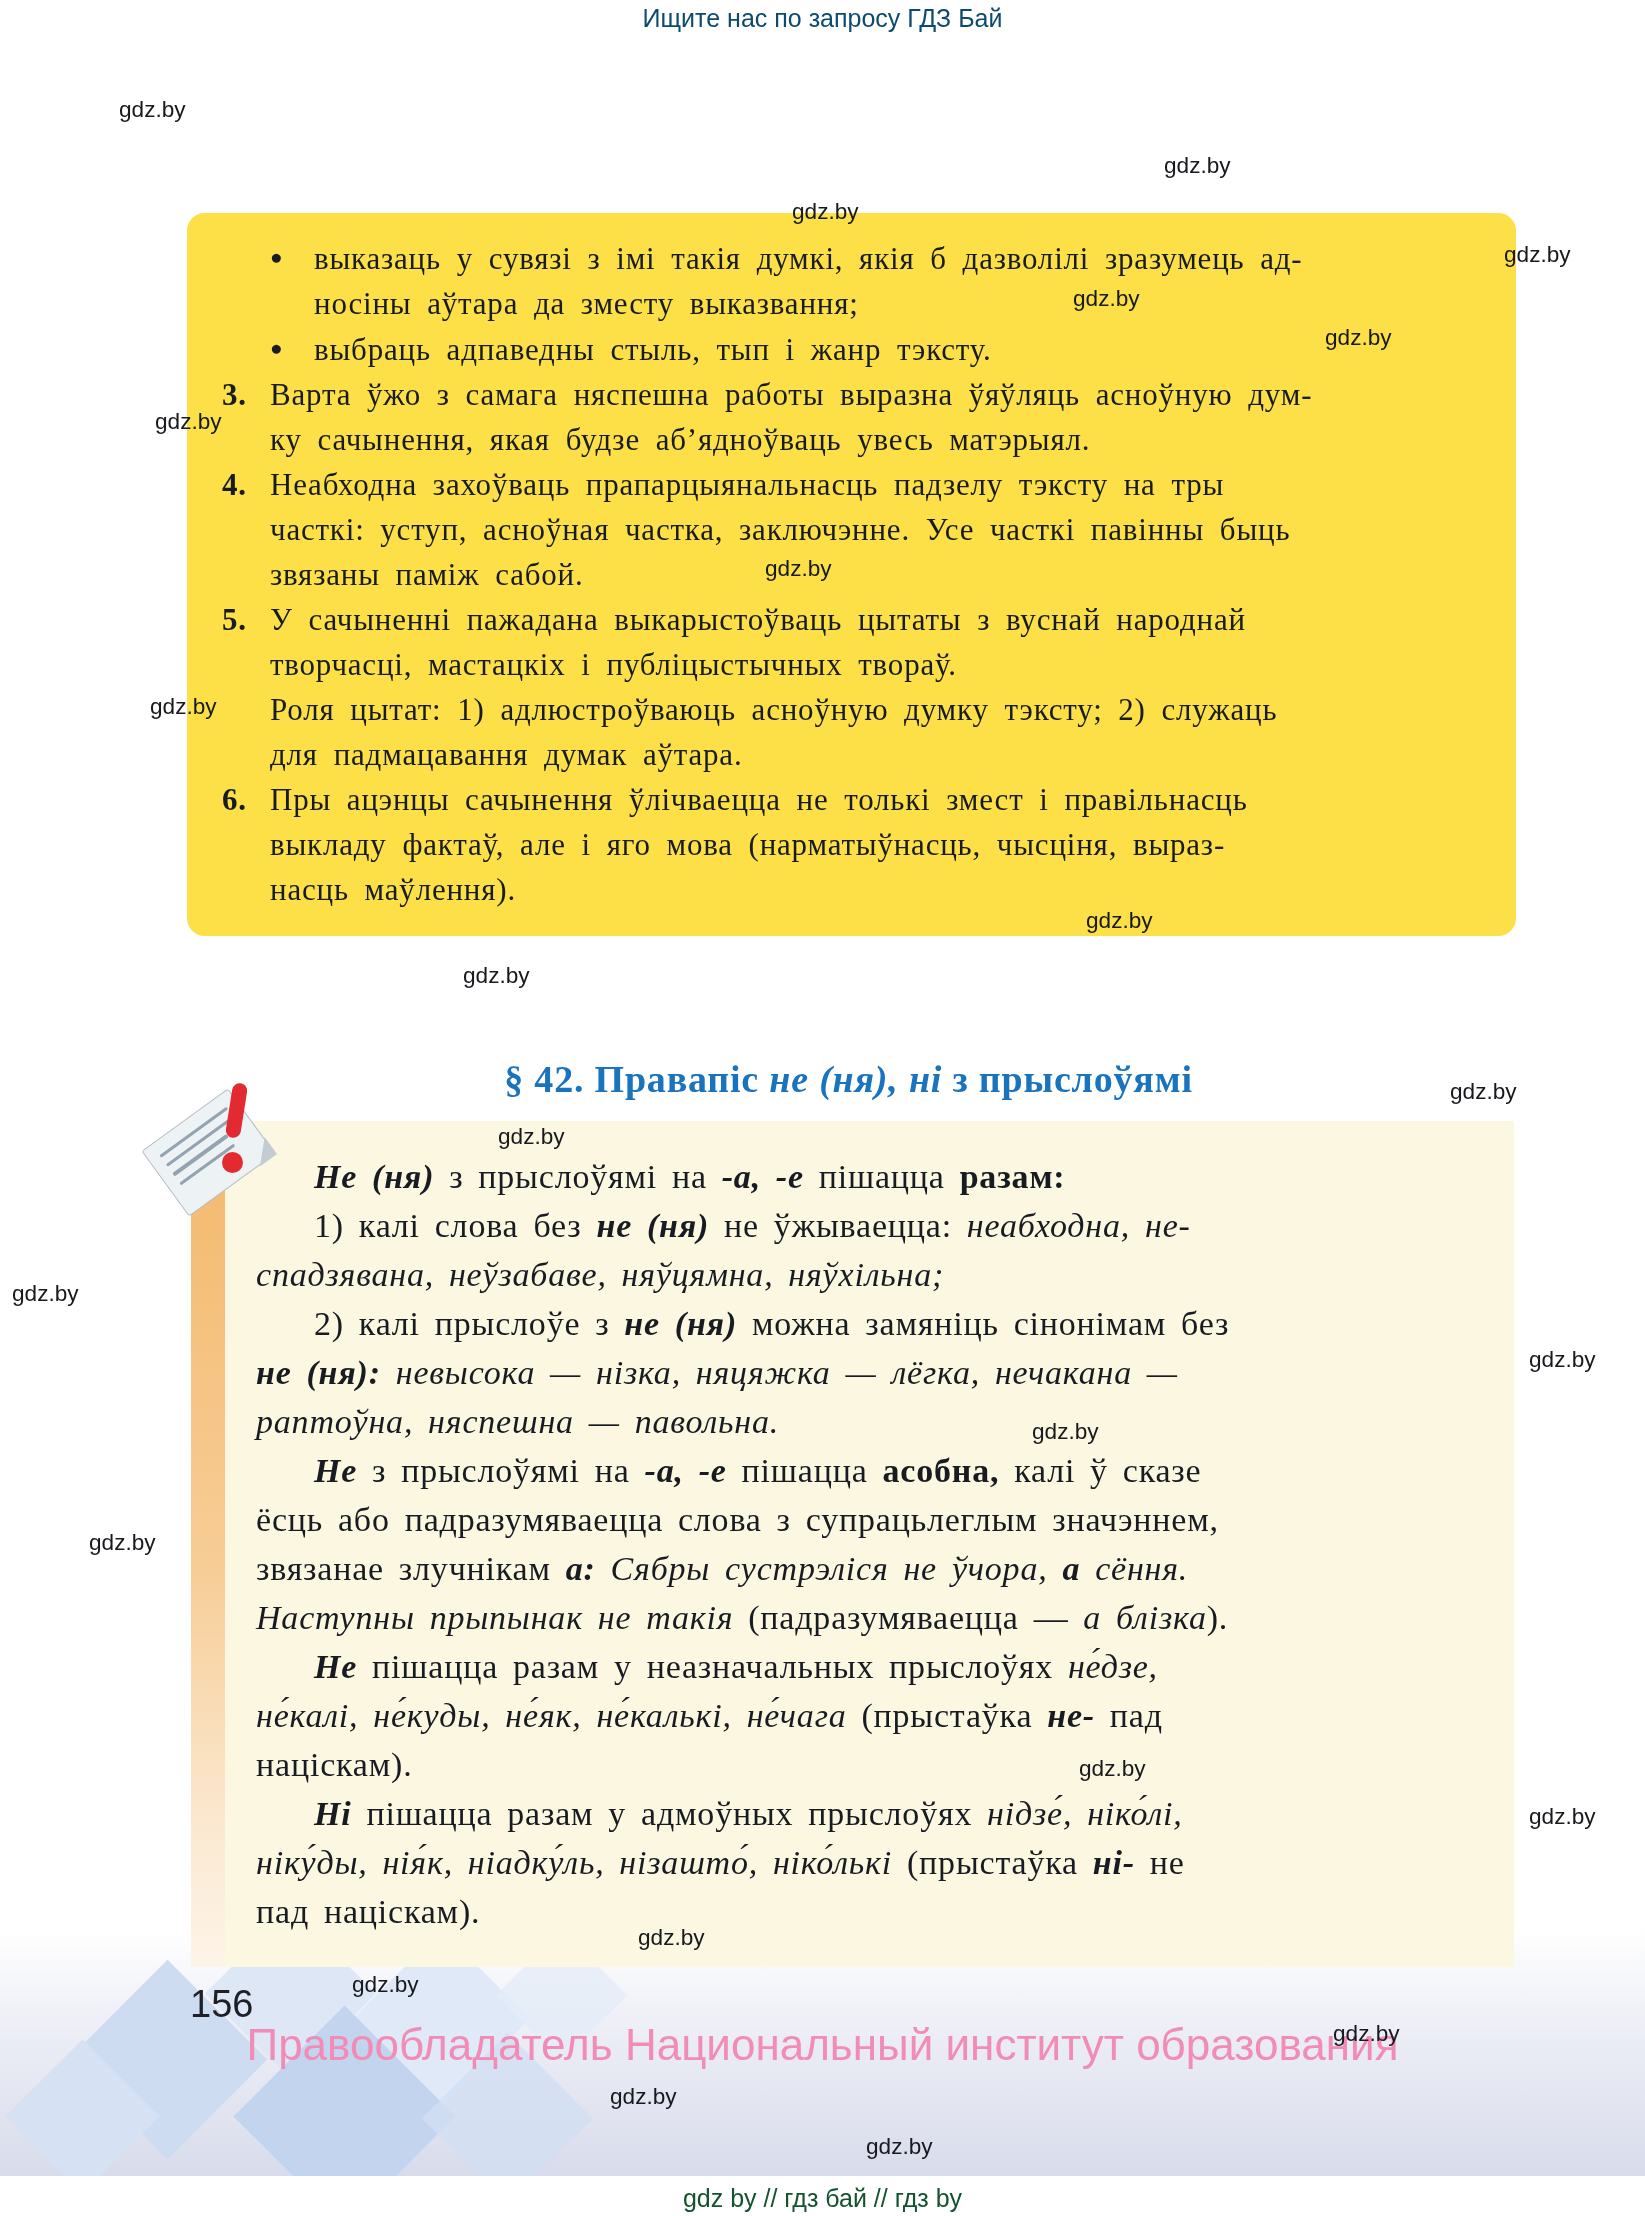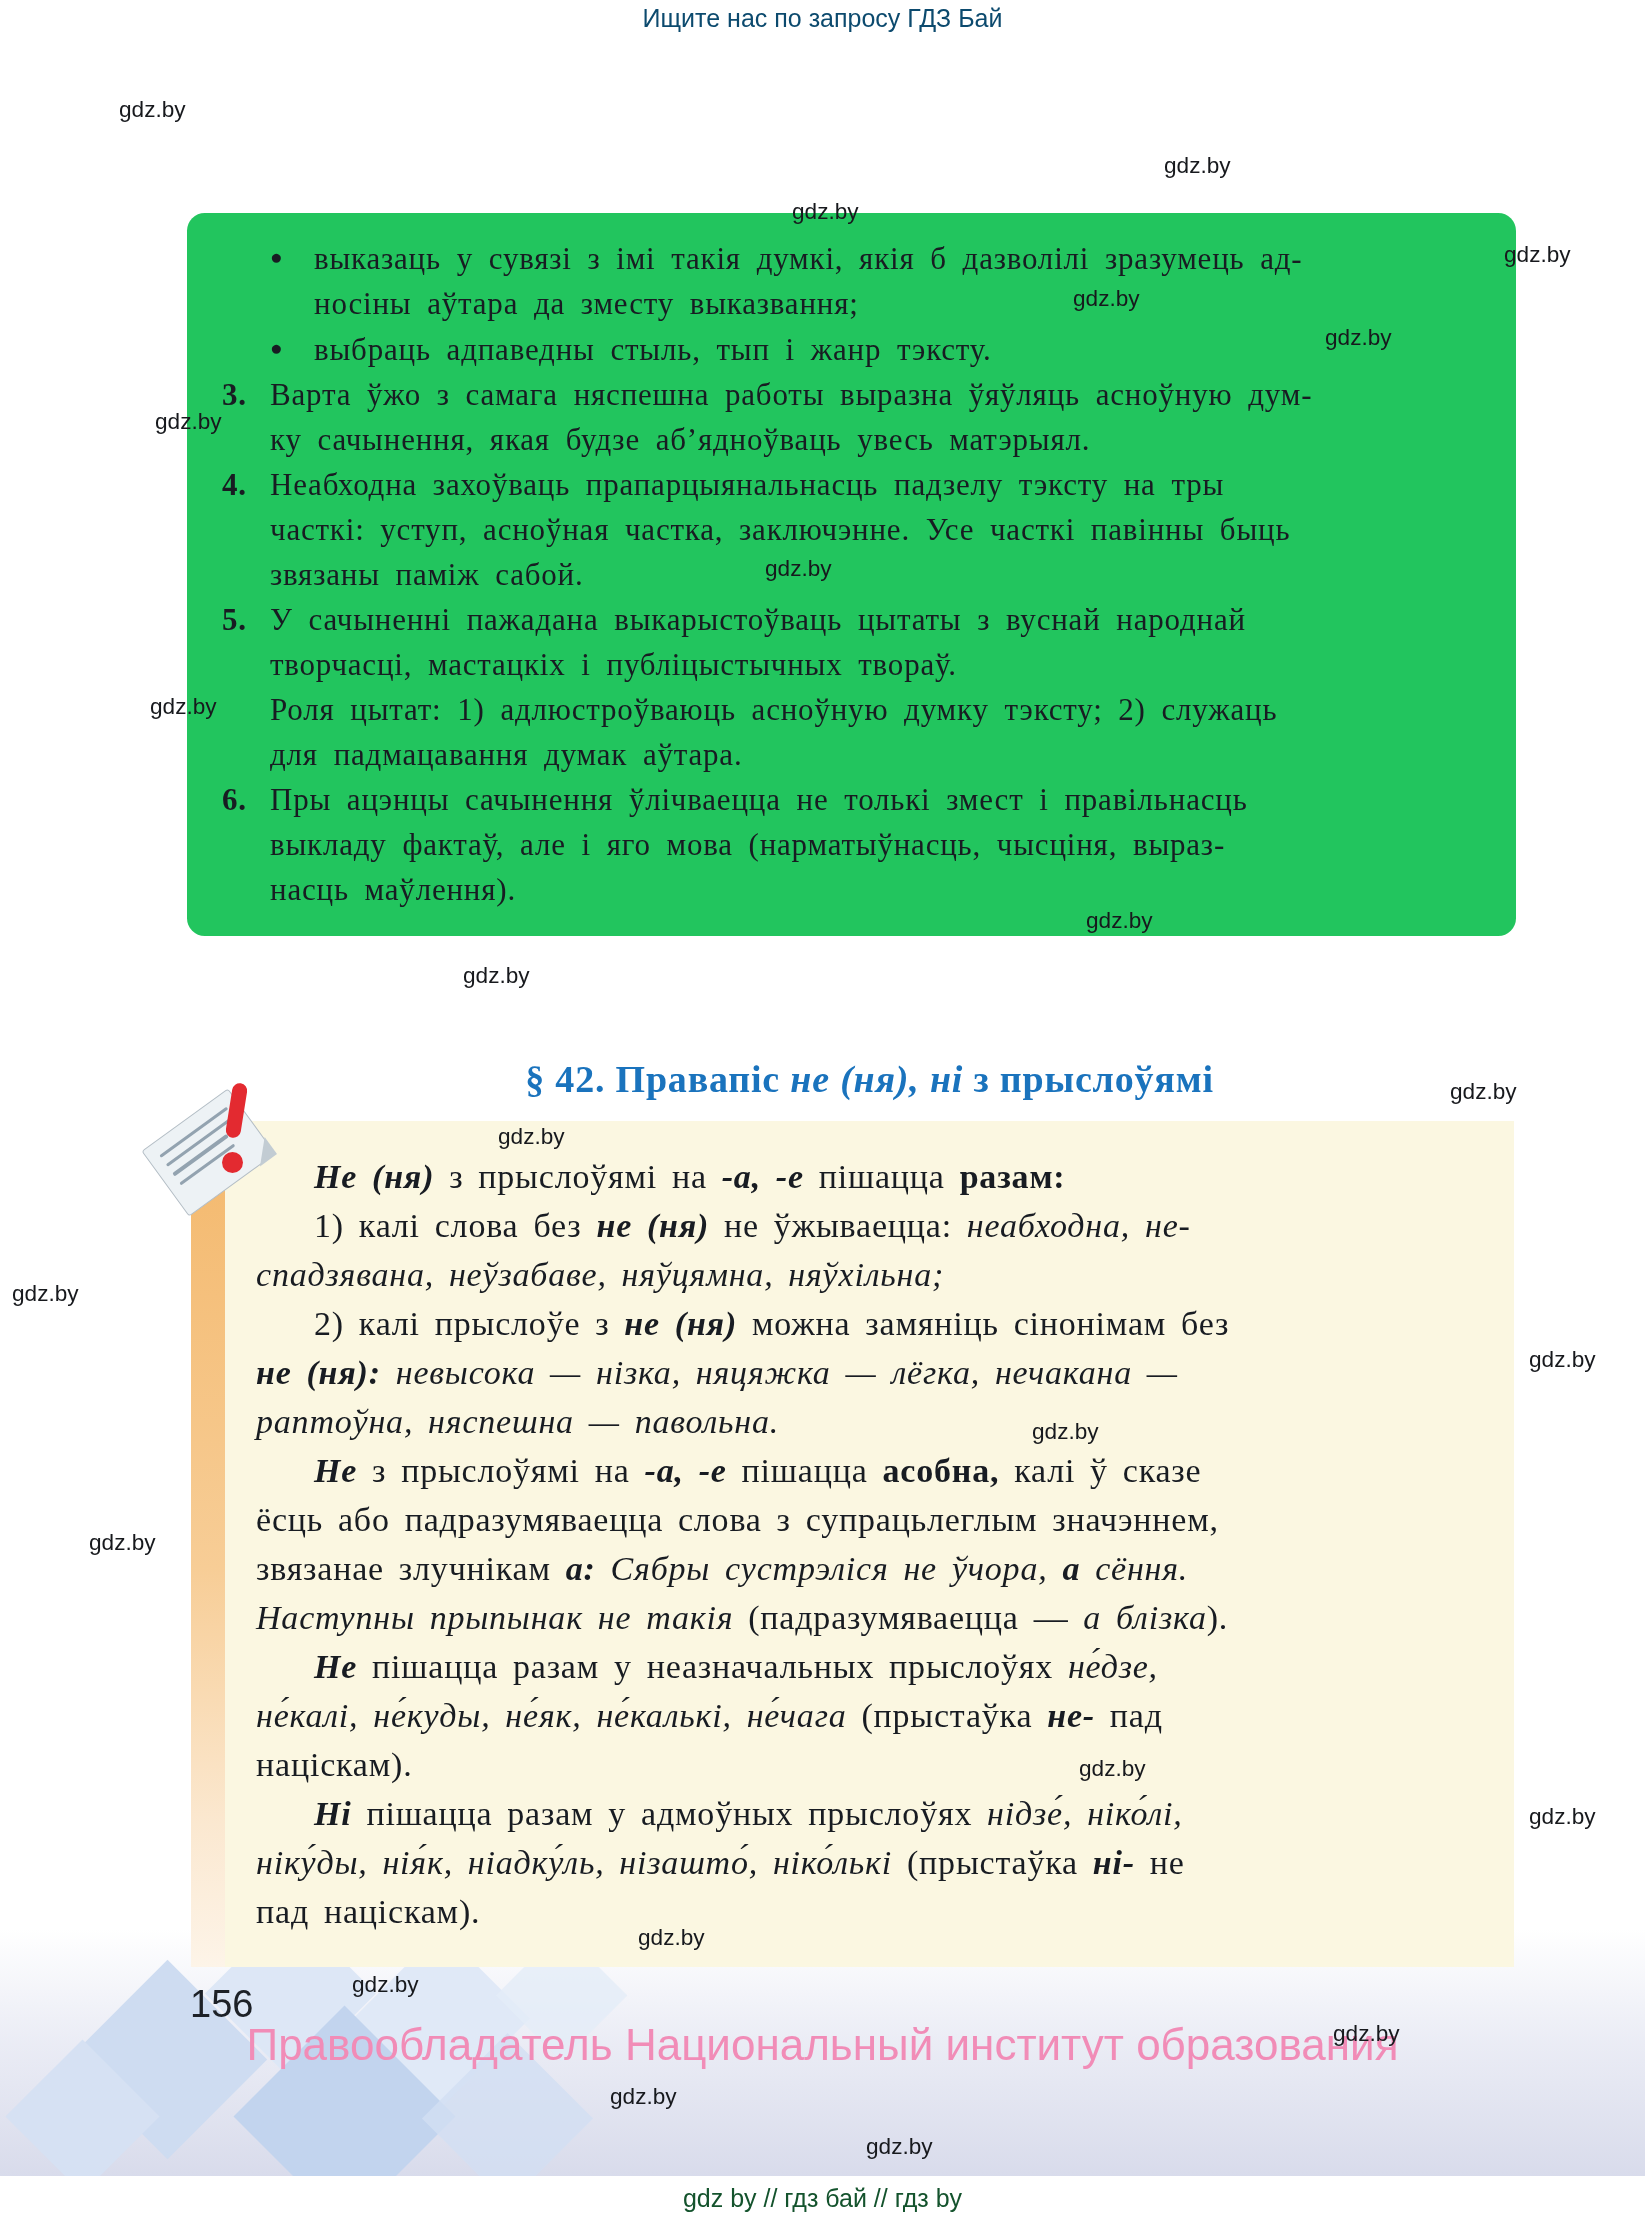--- a/index.html
+++ b/index.html
@@ -13,37 +13,37 @@
     font-family:"Liberation Sans",sans-serif;font-size:25px;color:#0c4a6e;z-index:6;
   }
   
   .watermark{
     position:absolute;font-family:"Liberation Sans",sans-serif;font-size:22.6px;
     color:#17191d;z-index:20;white-space:nowrap;
   }
   
   #bluebox{
     position:absolute;left:187px;top:213px;width:1329px;height:723px;
-    background:#22c55e;border-radius:17.7px;box-sizing:border-box;
+    background:#fde047;border-radius:17.7px;box-sizing:border-box;
     padding:22px 24px 0 35px;z-index:1;
   }
   .bb-line{
     font-size:31px;line-height:45px;color:#181c22;
     letter-spacing:0.8px;word-spacing:7.2px;white-space:nowrap;
   }
   .bb-num{padding-left:48px;}
   .bb-num .bb-marker{display:inline-block;width:48px;margin-left:-48px;font-weight:bold;}
   .bb-bullet{padding-left:92px;}
   .bb-bullet .bb-marker{
     display:inline-block;width:44px;margin-left:-44px;
     font-size:21px;vertical-align:4.8px;
   }
   
   #heading{
-    position:absolute;left:205px;top:1057px;width:1329px;text-align:center;
+    position:absolute;left:184px;top:1057px;width:1329px;text-align:center;
     font-size:38px;font-weight:bold;color:#1a73bd;letter-spacing:0.8px;z-index:2;
   }
   
   #rulebox{
     position:absolute;left:224px;top:1121px;width:1290px;height:846px;
     background:#fbf7e1;box-sizing:border-box;padding:31px 27px 0 32px;z-index:1;
   }
   .yb-line{
     font-size:34px;line-height:49px;color:#181c22;
     letter-spacing:0.8px;word-spacing:5.6px;white-space:nowrap;

